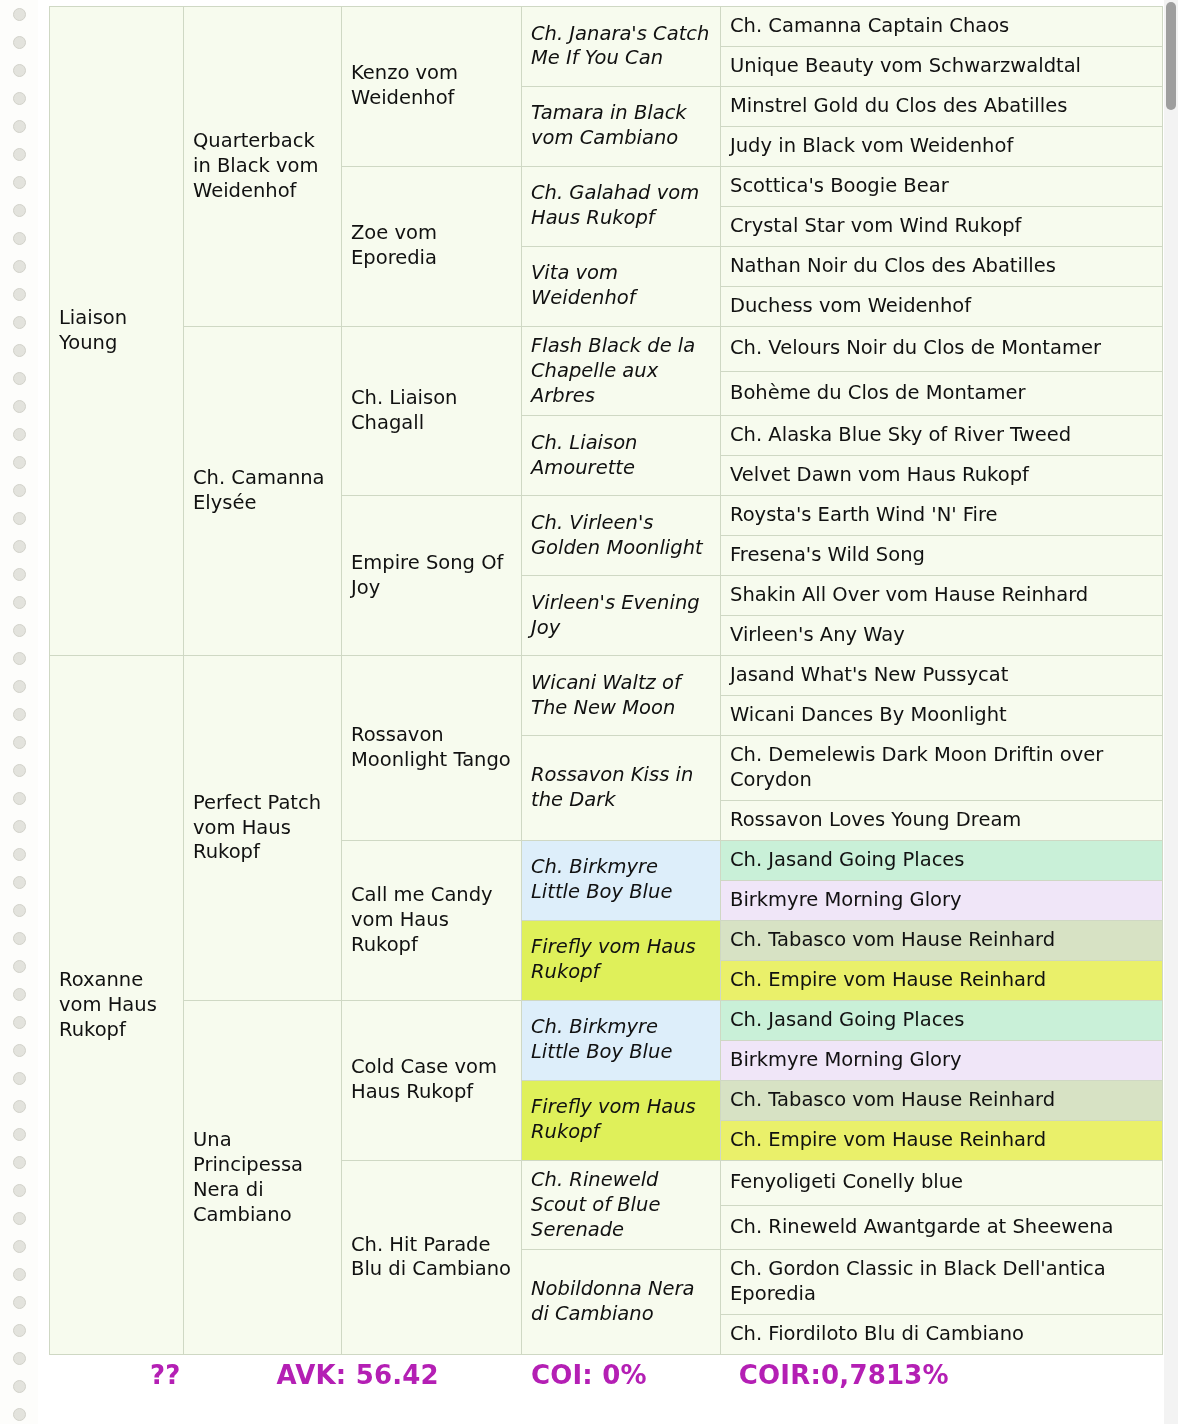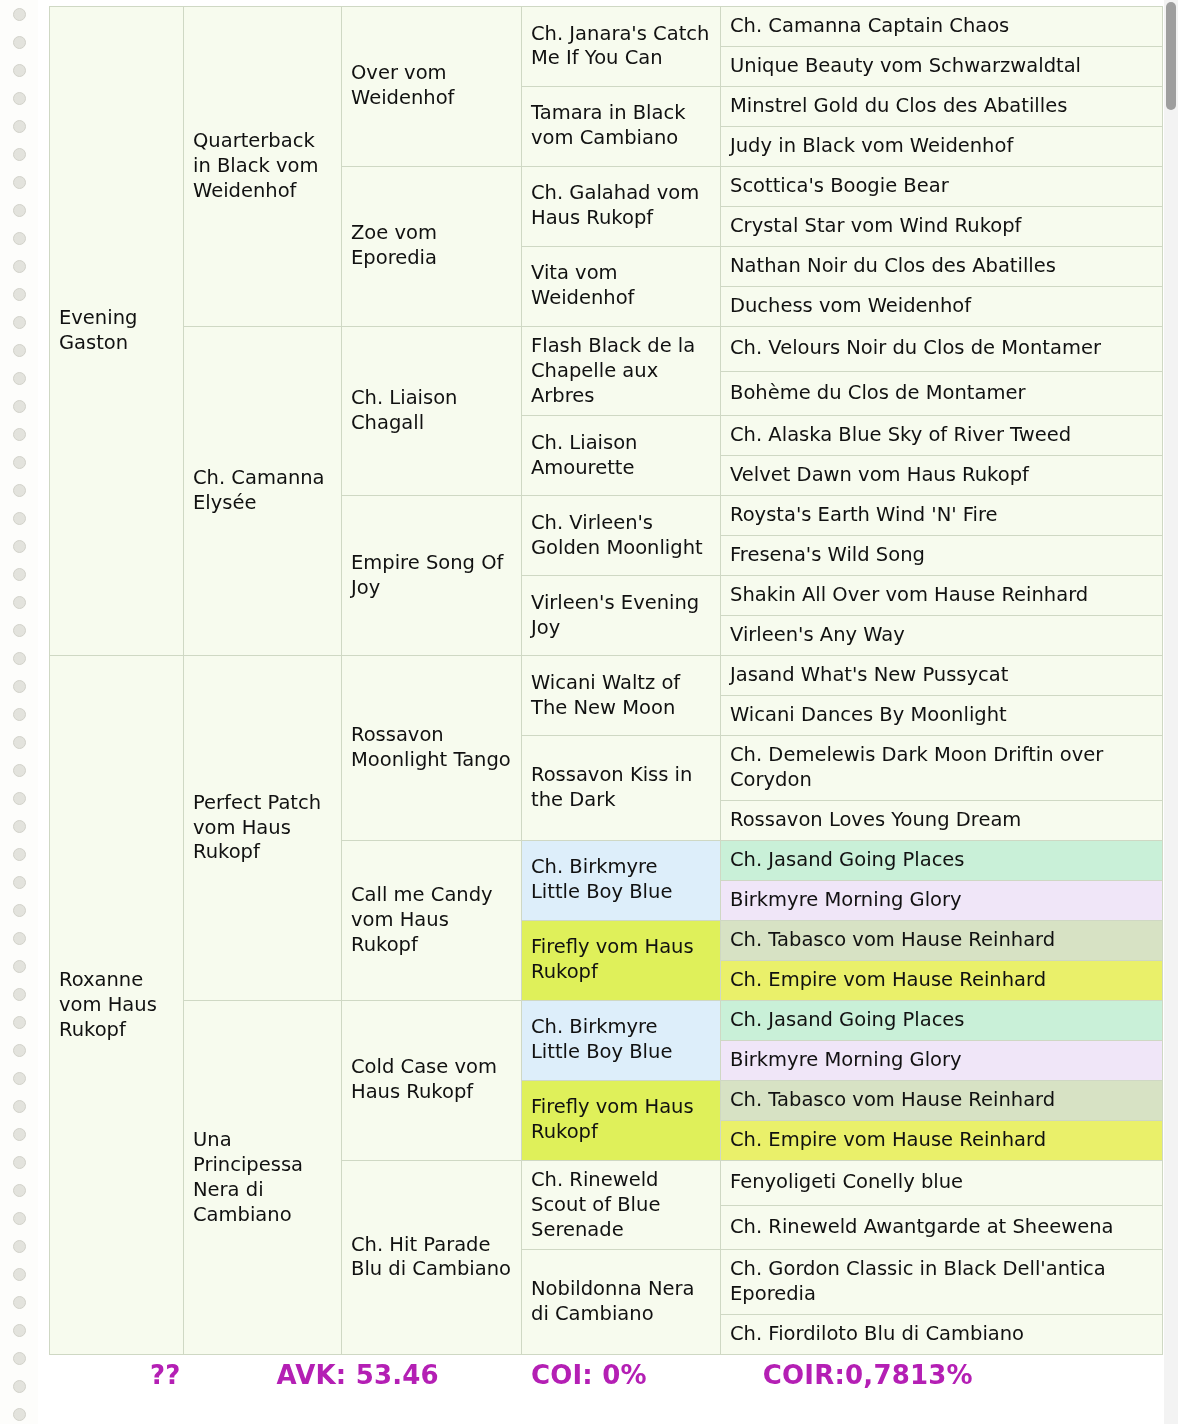--- a/index.html
+++ b/index.html
@@ -42,37 +42,37 @@
     font-size:19.5px;
     line-height:1.28;
     color:#111111;
     padding:7px 9px;
     vertical-align:middle;
     background:#f7fbee;
   }
   .c1{width:134px;}
   .c2{width:158px;}
   .c3{width:180px;}
-  .c4{width:199px;}
+  .c4{width:199px;font-style:italic;}
   .c5{width:442px;}
 
   
   .footer{
     position:absolute;left:38px;top:1340px;width:1126px;height:70px;
     display:flex;align-items:center;
     color:#b41fb4;
     font-weight:bold;
     font-size:26px;
     letter-spacing:0.2px;
   }
   .footer span{display:inline-block;}
   .f-qq{margin-left:112px;}
   .f-avk{margin-left:96px;}
   .f-coi{margin-left:92px;}
-  .f-coir{margin-left:116px;}
+  .f-coir{margin-left:92px;}
 </style>
 </head>
 <body>
 
 <div class="rail">
     <div class="dot" style="top: 8px;"></div>
     <div class="dot" style="top: 36px;"></div>
     <div class="dot" style="top: 64px;"></div>
     <div class="dot" style="top: 92px;"></div>
     <div class="dot" style="top: 120px;"></div>
@@ -131,23 +131,23 @@
   <table class="pedigree" id="ped">
     <colgroup>
       <col class="c1">
         <col class="c2">
         <col class="c3">
         <col class="c4">
         <col class="c5">
     </colgroup>
     <tbody id="ped-body">
         <tr>
-          <td class="c1" rowspan="16">Evening Gaston</td>
+          <td class="c1" rowspan="16">Liaison Young</td>
           <td class="c2" rowspan="8">Quarterback in Black vom Weidenhof</td>
-          <td class="c3" rowspan="4">Over vom Weidenhof</td>
+          <td class="c3" rowspan="4">Kenzo vom Weidenhof</td>
           <td class="c4" rowspan="2">Ch. Janara's Catch Me If You Can</td>
           <td class="c5">Ch. Camanna Captain Chaos</td>
         </tr>
         <tr>
           <td class="c5">Unique Beauty vom Schwarzwaldtal</td>
         </tr>
         <tr>
           <td class="c4" rowspan="2">Tamara in Black vom Cambiano</td>
           <td class="c5">Minstrel Gold du Clos des Abatilles</td>
         </tr>
@@ -262,16 +262,16 @@
         </tr>
         <tr>
           <td class="c5">Ch. Fiordiloto Blu di Cambiano</td>
         </tr>
       </tbody>
   </table>
 </div>
 
 <div class="footer" style="color: rgb(180, 31, 180);">
   <span class="f-qq">??</span>
-  <span class="f-avk">AVK: 53.46</span>
+  <span class="f-avk">AVK: 56.42</span>
   <span class="f-coi">COI: 0%</span>
   <span class="f-coir">COIR:0,7813%</span>
 </div>
 
 </body></html>

